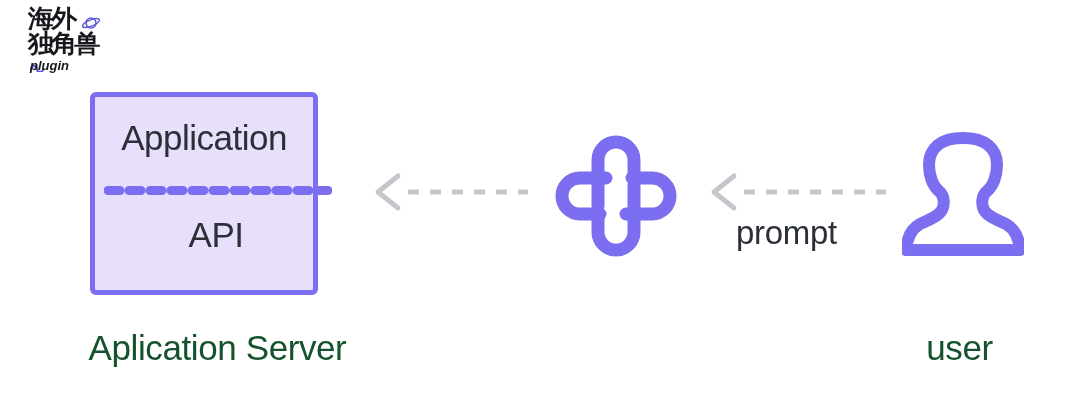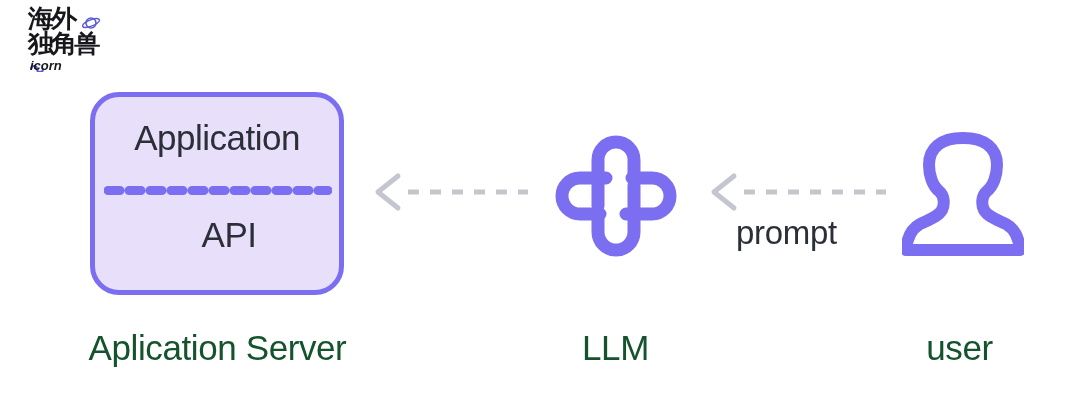--- a/index.html
+++ b/index.html
@@ -65,26 +65,26 @@
     top: 55px;
     width: 22px;
     height: 11px;
   }
 
   
   .app-box {
     position: absolute;
     left: 90px;
     top: 92px;
-    width: 254px;
+    width: 228px;
     height: 203px;
     box-sizing: border-box;
     background: #e8dffb;
     border: 5px solid #7b6ef0;
-    border-radius: 29px;
+    border-radius: 6px;
   }
   .app-title {
     position: absolute;
     left: 0;
     top: 21px;
     width: 100%;
     text-align: center;
     font-size: 35px;
     color: #2b2f38;
     letter-spacing: -0.5px;
@@ -166,21 +166,21 @@
   <div class="watermark">
     <div class="wm-cn">海外
 独角兽</div>
     <svg class="wm-planet" viewBox="0 0 20 20">
       <circle cx="9" cy="9" r="5" fill="none" stroke="#5b5bd6" stroke-width="1.6"></circle>
       <ellipse cx="9" cy="9" rx="9" ry="3.2" fill="none" stroke="#5b5bd6" stroke-width="1.4" transform="rotate(-22 9 9)"></ellipse>
     </svg>
     <svg class="wm-mark" viewBox="0 0 22 11">
       <path d="M3 8 A3 3 0 1 1 9 8 A3 3 0 1 0 15 8" fill="none" stroke="#5b5bd6" stroke-width="2" stroke-linecap="round"></path>
     </svg>
-    <div class="wm-brand">icorn</div>
+    <div class="wm-brand">plugin</div>
   </div>
 
   <div class="app-box">
     <div class="app-title">Application</div>
     <svg class="app-divider" viewBox="0 0 228 9" preserveAspectRatio="none">
       <line x1="4" y1="4.5" x2="224" y2="4.5" stroke="#7b6ef0" stroke-width="9" stroke-linecap="round" stroke-dasharray="12 9"></line>
     </svg>
     <div class="api-title">API</div>
   </div>
 
@@ -215,16 +215,15 @@
              C80 66 79 74 82 80
              C86 87 96 90 104 94
              C113 99 117 108 118 120
              L4 120
              C5 108 9 99 18 94
              C26 90 36 87 40 80
              C43 74 42 66 38 62 Z" fill="none" stroke="#7b6ef0" stroke-width="12" stroke-linejoin="round" stroke-linecap="round"></path>
   </svg>
 
   <div class="caption caption-server">Aplication Server</div>
-  <div class="caption caption-llm">LLM</div>
   <div class="caption caption-user">user</div>
 
 </div>
 
 </body></html>

